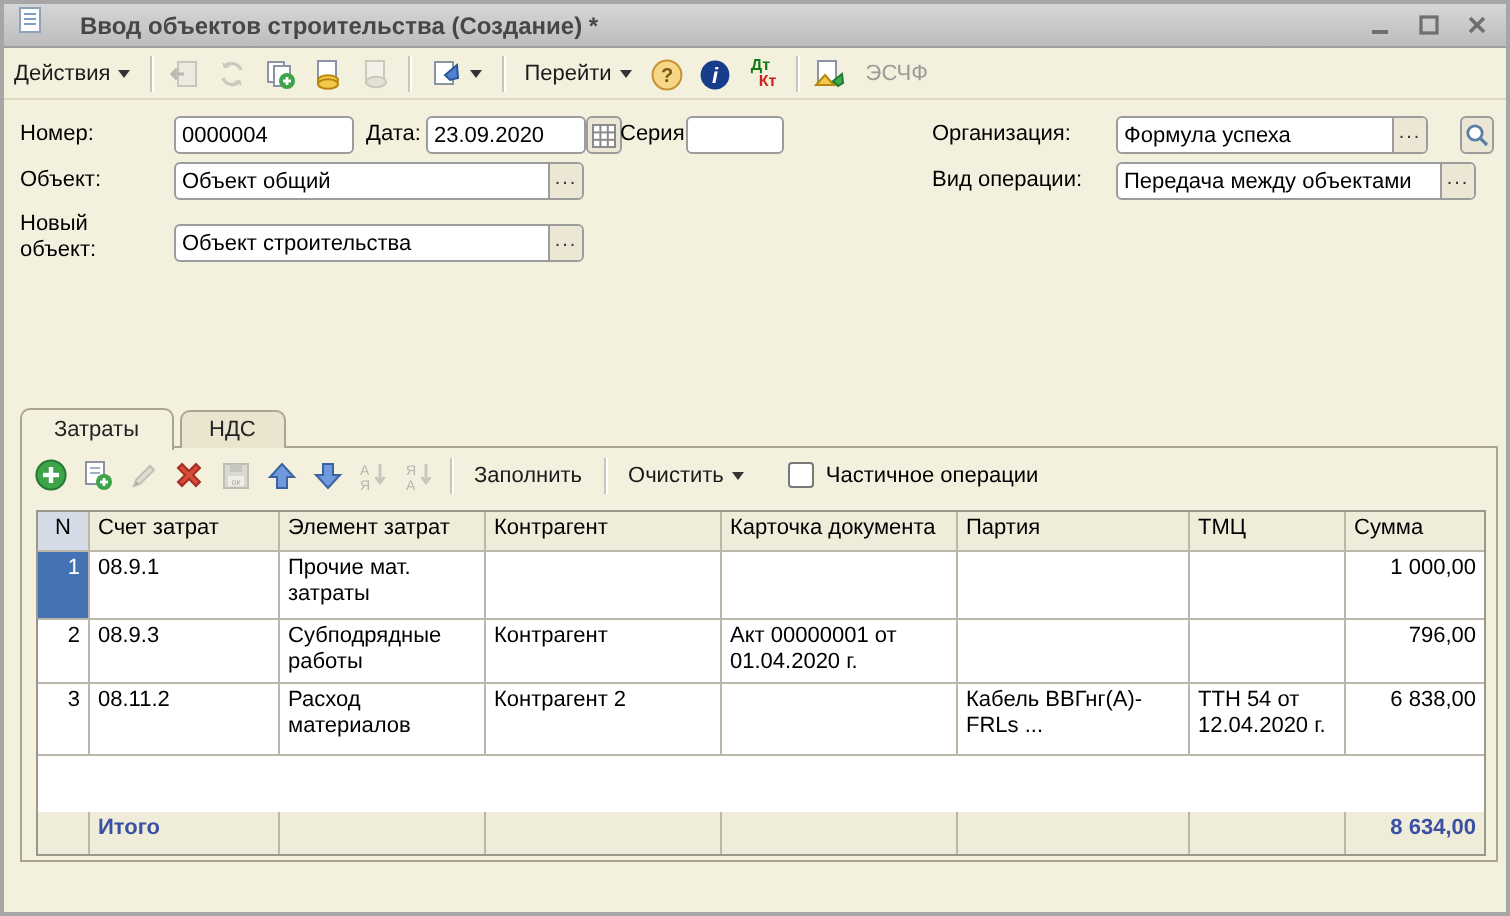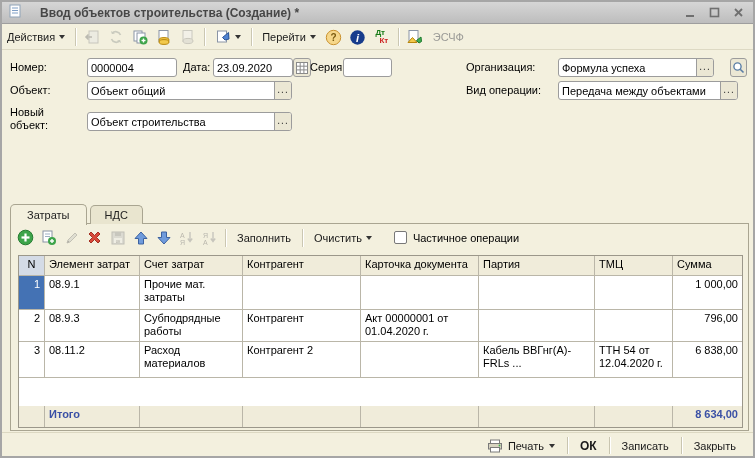--- a/index.html
+++ b/index.html
@@ -345,22 +345,22 @@
         <span>Очистить</span>
           <span class="caret"></span>
       </span>
       <span class="checkbox"></span>
       <span class="cb-label">Частичное операции</span>
     </div>
 
     <div class="table">
       <div class="trow thead">
         <div class="cn">N</div>
+        <div>Счет затрат</div>
         <div>Элемент затрат</div>
-        <div>Счет затрат</div>
         <div>Контрагент</div>
         <div>Карточка документа</div>
         <div>Партия</div>
         <div>ТМЦ</div>
         <div>Сумма</div>
       </div>
 
       <div class="trow r1">
         <div class="cn sel">1</div>
         <div>08.9.1</div>
@@ -402,32 +402,14 @@
         <div></div>
         <div></div>
         <div></div>
         <div></div>
         <div></div>
         <div class="csum">8 634,00</div>
       </div>
     </div>
   </div>
 
-  <div class="footer">
-    <span class="fbtn">
-      <svg width="16" height="14">
-          <rect x="3.5" y="1" width="9" height="4" fill="#fff" stroke="#7a7a7a"></rect>
-          <rect x="1.5" y="4.5" width="13" height="5.5" fill="#d7d3c0" stroke="#7a7a7a"></rect>
-          <rect x="3.5" y="8.5" width="9" height="4.5" fill="#fff" stroke="#7a7a7a"></rect>
-          <circle cx="12.5" cy="6.5" r="0.9" fill="#3fae4f"></circle>
-        </svg>
-      <span>Печать</span>
-      <span class="caret"></span>
-    </span>
-    <span class="fsep"></span>
-    <span class="fbtn ok">ОК</span>
-    <span class="fsep"></span>
-    <span class="fbtn">Записать</span>
-    <span class="fsep"></span>
-    <span class="fbtn">Закрыть</span>
-  </div>
 
 </div>
 
 </body></html>

